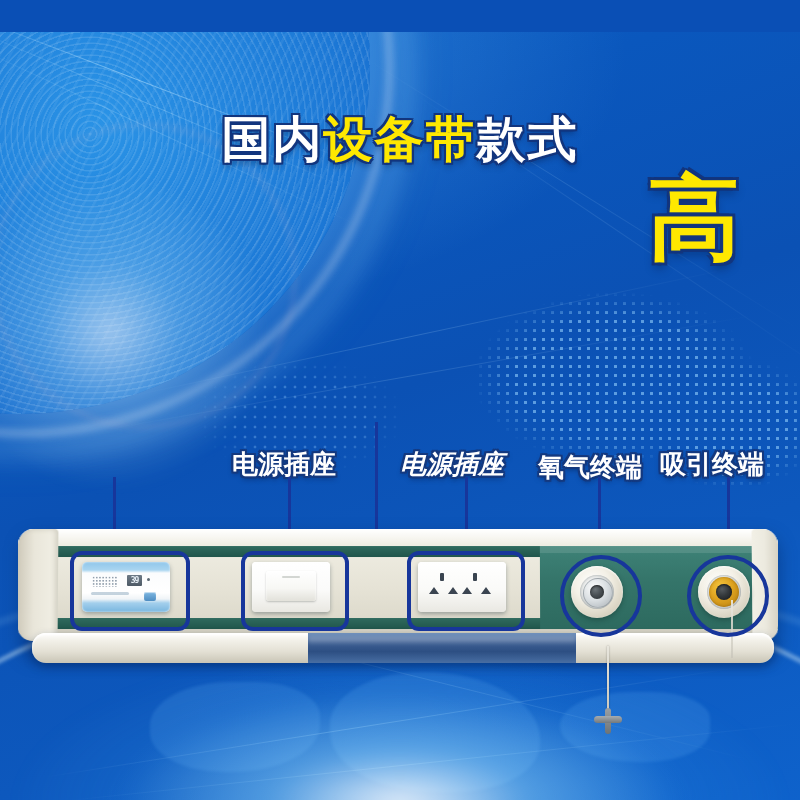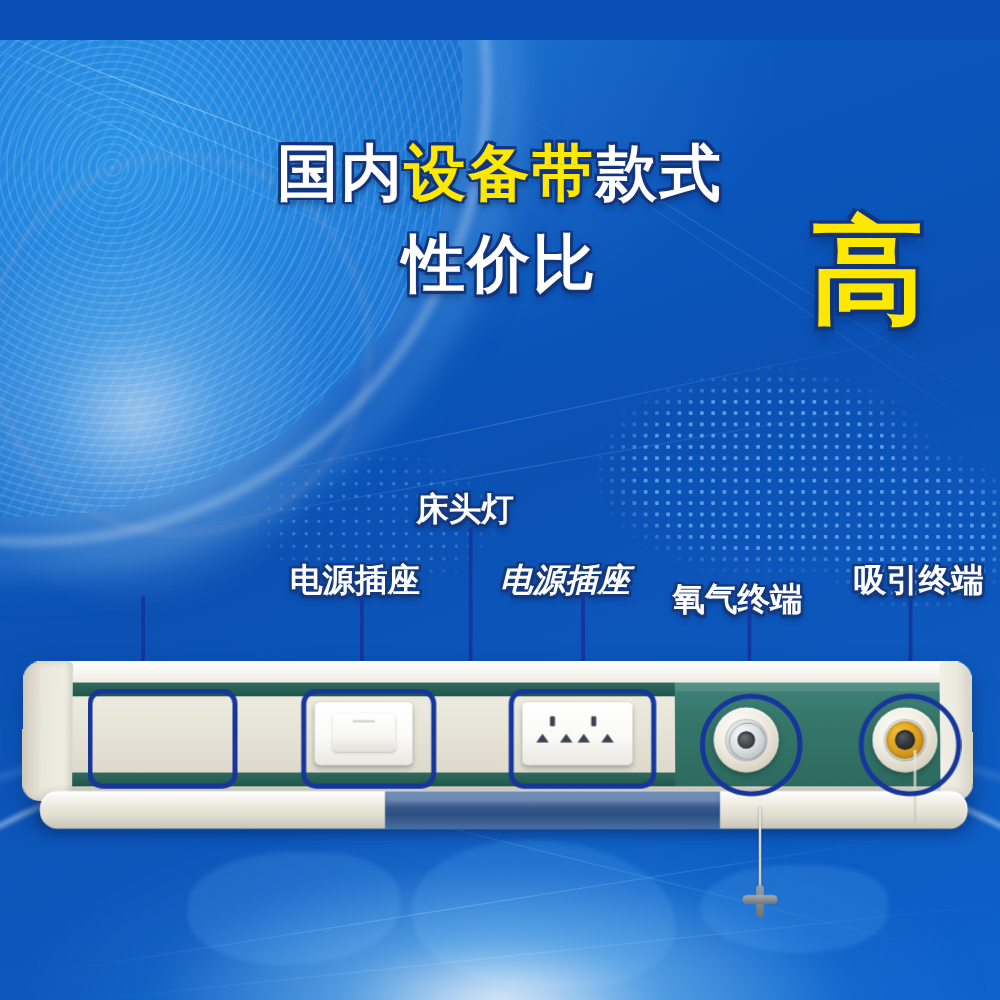--- a/index.html
+++ b/index.html
@@ -294,31 +294,27 @@
   <div class="arc"></div>
   <div class="glowbase"></div>
 
   <div class="dotmap"></div>
   <div class="dotmap2"></div>
 
   <div class="headline">
     <div class="hl-line1">
       <span class="t-white">国内</span><span class="t-yellow">设备带</span><span class="t-white">款式</span>
     </div>
-    <div class="hl-line2">
-      <span class="t-white">性价比</span>
-    </div>
   </div>
   <div class="hl-big">高</div>
 
   <div class="callout" style="left:232px;top:415px;">电源插座</div>
-  <div class="callout" style="left:333px;top:358px;">床头灯</div>
   <div class="callout" style="left:400px;top:415px;font-style:italic;">电源插座</div>
-  <div class="callout" style="left:538px;top:430px;text-align:center;">氧气终端</div>
-  <div class="callout" style="left:683px;top:415px;">吸引终端</div>
+  <div class="callout" style="left:538px;top:418px;text-align:center;">氧气终端</div>
+  <div class="callout" style="left:660px;top:415px;">吸引终端</div>
 
   <div class="leader" style="left:113px;top:445px;height:85px;"></div>
   <div class="leader" style="left:288px;top:445px;height:85px;"></div>
   <div class="leader" style="left:375px;top:390px;height:218px;"></div>
   <div class="leader" style="left:465px;top:445px;height:85px;"></div>
   <div class="leader" style="left:598px;top:445px;height:90px;"></div>
   <div class="leader" style="left:727px;top:445px;height:90px;"></div>
 
   <div class="panel-wrap">
     <div class="panel-shadow"></div>
@@ -328,20 +324,27 @@
       <div class="stripe stripe-bot"></div>
       <div class="teal-block"></div>
       <div class="end-cap-l"></div>
       <div class="end-cap-r"></div>
     </div>
     <div class="rail">
       <div class="rail-blue"></div>
     </div>
   </div>
 
+  <div class="intercom">
+    <div class="ic-grille"></div>
+    <div class="ic-display">39</div>
+    <div class="ic-dot"></div>
+    <div class="ic-slot"></div>
+    <div class="ic-btn"></div>
+  </div>
 
   <div class="switch-plate">
     <div class="switch-rocker"></div>
   </div>
 
   <div class="socket-plate">
     <div class="socket-holes">
       <div class="pin-v" style="left:22px;top:0;"></div>
       <div class="pin-v" style="left:55px;top:0;"></div>
       <div class="pin-a" style="left:11px;top:14px;"></div>

